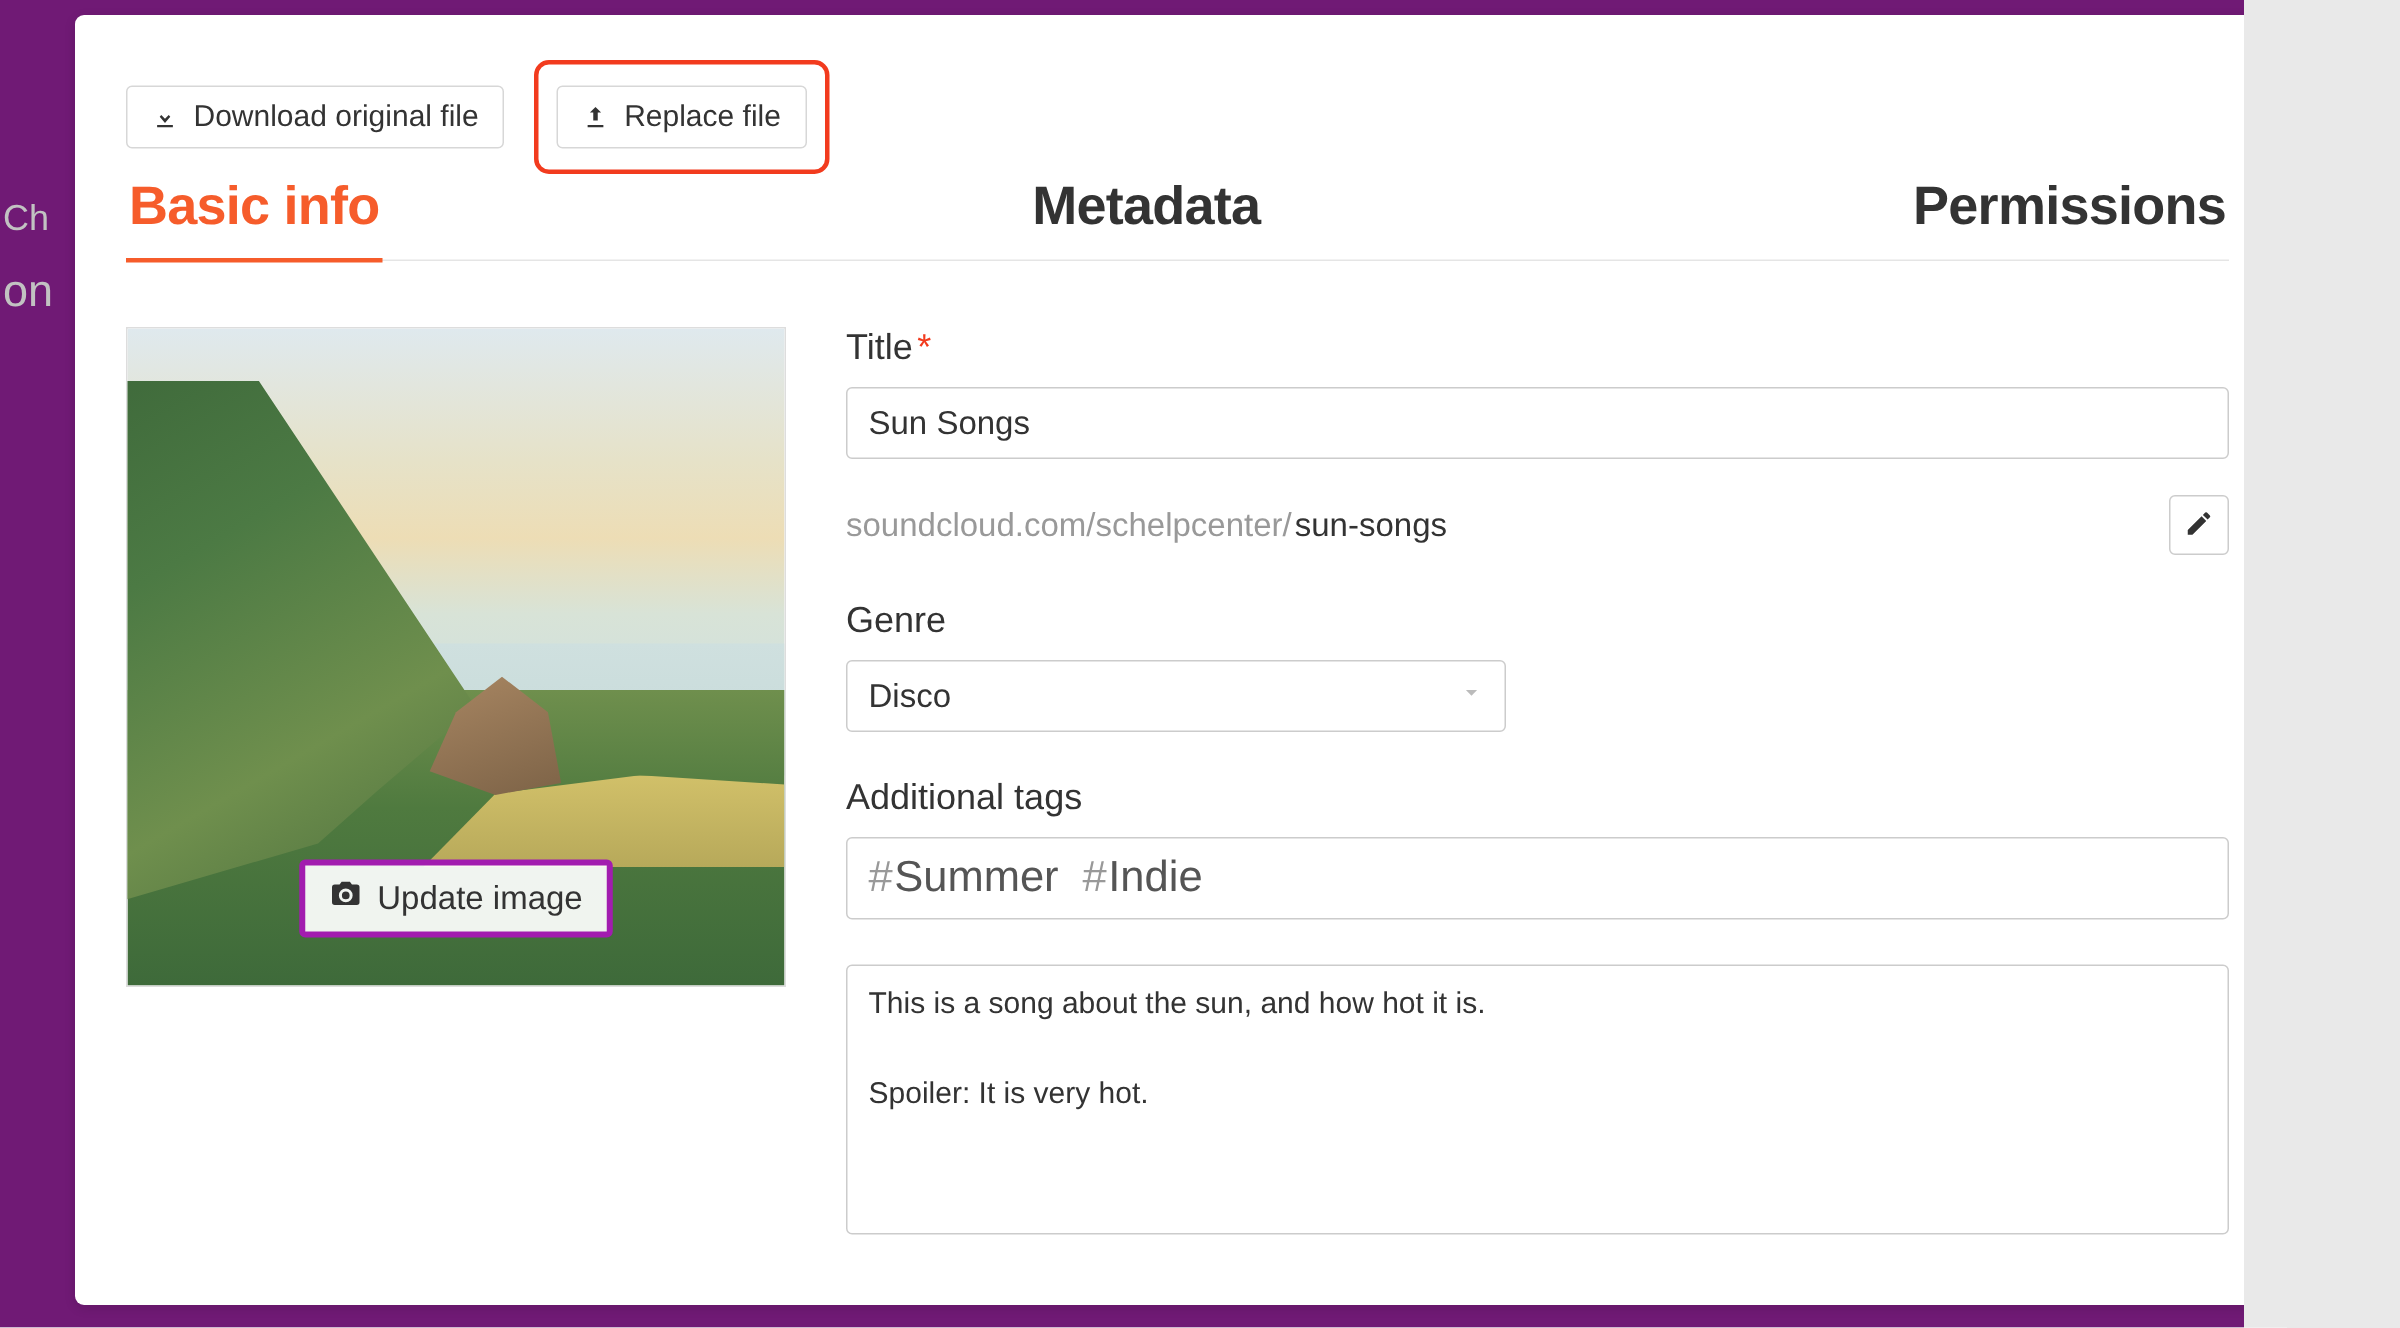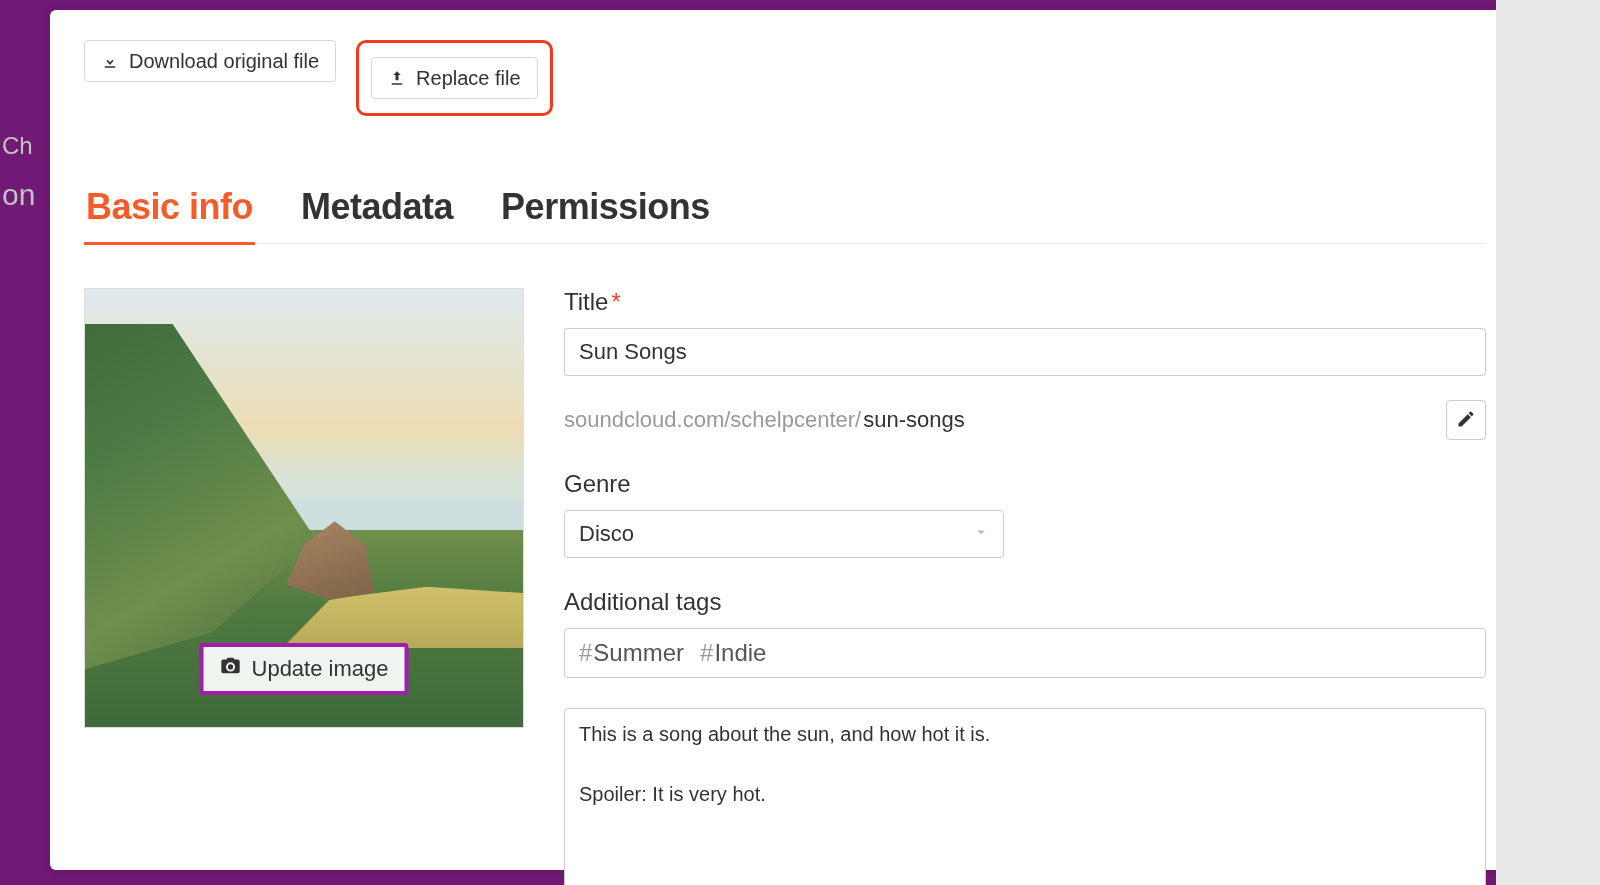--- a/index.html
+++ b/index.html
@@ -30,21 +30,21 @@
     width: 1470px;
     height: 860px;
     background: #fff;
     border-radius: 6px;
     box-shadow: 0 2px 8px rgba(0,0,0,.12);
     padding: 30px 34px 0 34px;
   }
   .top-actions {
     display: flex;
     gap: 20px;
-    align-items: flex-start;
+    align-items: center;
   }
   .btn {
     display: inline-flex;
     align-items: center;
     gap: 10px;
     background: #fff;
     border: 1px solid #d7d7d7;
     border-radius: 4px;
     padding: 10px 16px;
     font-size: 20px;
@@ -57,24 +57,24 @@
     display: inline-flex;
     width: 18px; height: 18px;
     align-items: center; justify-content: center;
   }
   .highlight-box {
     border: 3px solid #f23b1e;
     border-radius: 10px;
     padding: 14px 12px;
   }
   .tabs {
-    margin-top: 70px;
     display: flex;
     gap: 44px;
     border-bottom: 1px solid #e5e5e5;
+    justify-content: space-between;
   }
   .tab {
     font-size: 36px;
     font-weight: 600;
     color: #333;
     padding: 0 2px 14px 2px;
     cursor: pointer;
     letter-spacing: -0.5px;
   }
   .tab.active {
@@ -180,21 +180,21 @@
     cursor: pointer;
   }
   .tags-input {
     display: flex;
     gap: 16px;
     align-items: center;
     min-height: 48px;
   }
   .tag {
     color: #555;
-    font-size: 24px;
+    font-size: 29px;
   }
   .tag .hash { color: #999; margin-right: 1px; }
   .textarea {
     height: 180px;
     resize: none;
     line-height: 1.5;
     font-size: 20px;
   }
   
   .paint {

